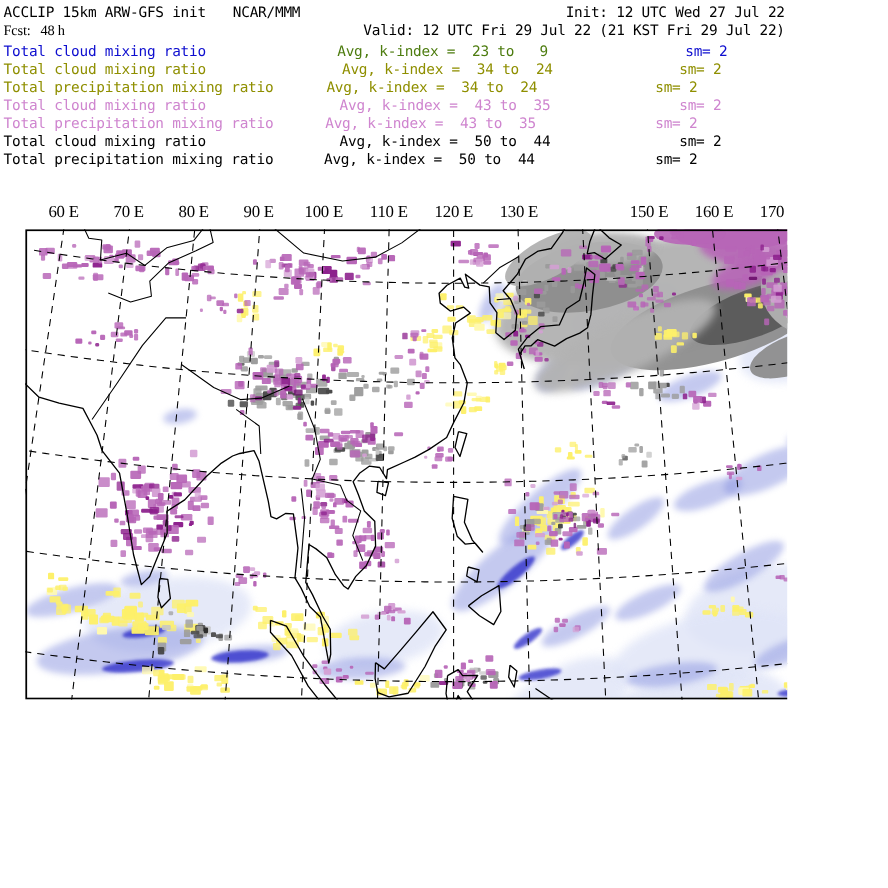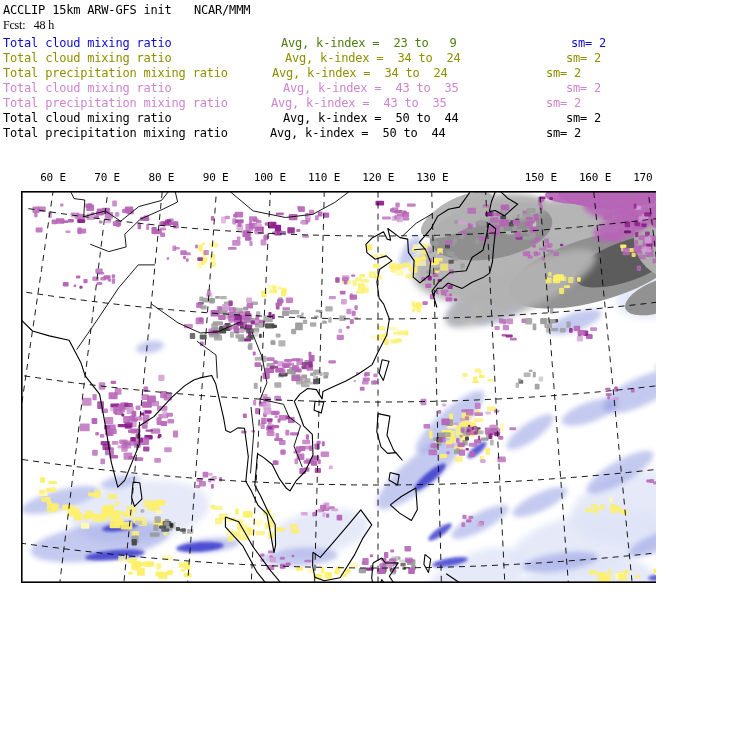--- a/index.html
+++ b/index.html
@@ -1,31 +1,33 @@
 <!DOCTYPE html>
 <html><head>
 <meta charset="utf-8">
 <style>
   html,body{margin:0;padding:0;background:#fff;}
   #page{position:relative;width:656px;height:740px;background:#ffffff;overflow:hidden;
         font-family:"DejaVu Sans Mono","Liberation Mono",monospace;}
   .t{position:absolute;white-space:pre;font-size:12px;line-height:13px;letter-spacing:-0.2px;color:#000;}
-  .axis{font-size:11px;}
+  .axis{font-size:14px;font-family:Liberation Serif, serif;}
   .foot{font-size:10px;letter-spacing:-0.6px;}
   #mapbox{position:absolute;left:21px;top:191px;width:673px;height:392px;}
   svg{display:block;}
 </style>
 </head>
 <body>
 
 <div id="page">
 
   <span class="t" style="left:3px;top:4px;">ACCLIP 15km ARW-GFS init</span>
   <span class="t" style="left:194px;top:4px;">NCAR/MMM</span>
+  <span class="t" style="right:2px;top:4px;">Init: 12 UTC Wed 27 Jul 22</span>
   <span class="t" style="left:3px;top:19px;font-family:Liberation Serif, serif;">Fcst:   48 h</span>
+  <span class="t" style="right:2px;top:19px;">Valid: 12 UTC Fri 29 Jul 22 (21 KST Fri 29 Jul 22)</span>
 
   <div id="legend">
       <span class="t" style="left: 3px; top: 37px; color: rgb(13, 13, 207);">Total cloud mixing ratio</span>
       <span class="t" style="left: 281px; top: 37px; color: #4d7c0f;">Avg, k-index =  23 to   9</span>
       <span class="t" style="left: 571px; top: 37px; color: rgb(13, 13, 207);">sm= 2</span>
       <span class="t" style="left: 3px; top: 52px; color: rgb(143, 143, 0);">Total cloud mixing ratio</span>
       <span class="t" style="left: 285px; top: 52px; color: rgb(143, 143, 0);">Avg, k-index =  34 to  24</span>
       <span class="t" style="left: 566px; top: 52px; color: rgb(143, 143, 0);">sm= 2</span>
       <span class="t" style="left: 3px; top: 67px; color: rgb(143, 143, 0);">Total precipitation mixing ratio</span>
       <span class="t" style="left: 272px; top: 67px; color: rgb(143, 143, 0);">Avg, k-index =  34 to  24</span>

